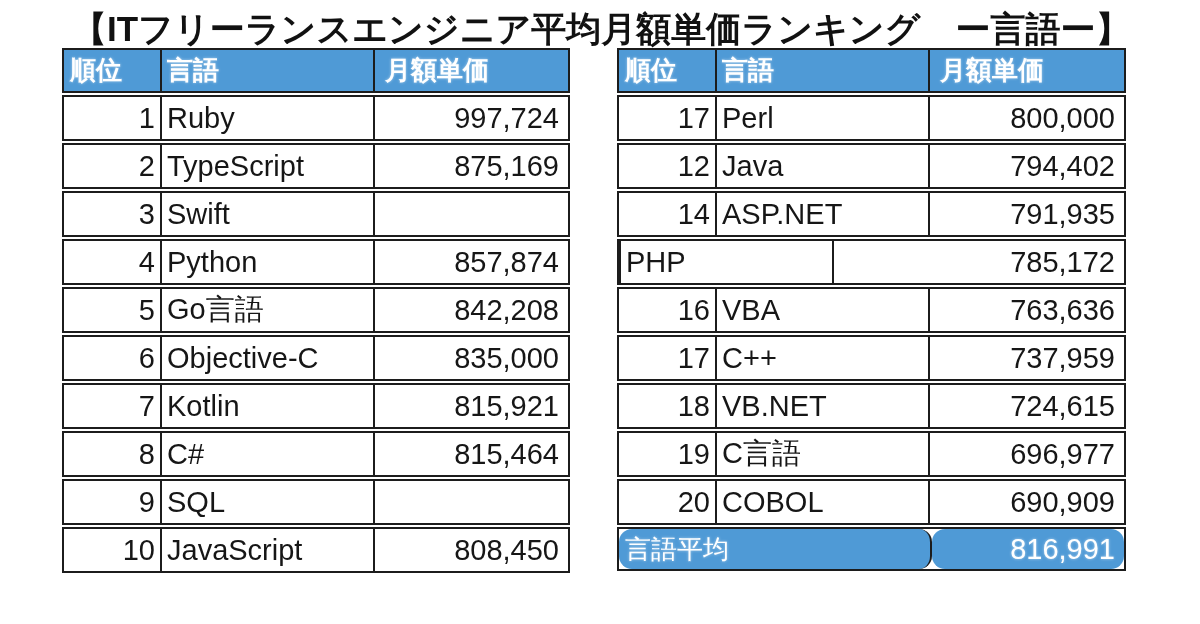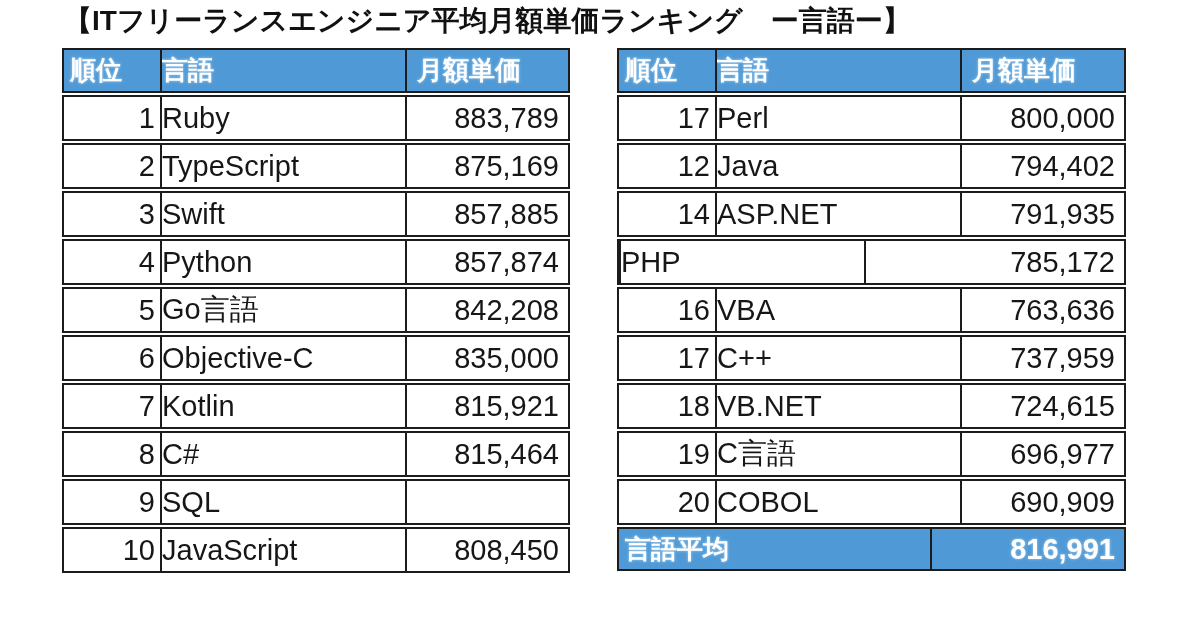--- a/index.html
+++ b/index.html
@@ -7,80 +7,80 @@
     --border:#1c1c1c;
     --header-text:#ffffff;
     --cell-text:#161616;
   }
   html,body{margin:0;padding:0;}
   body{
     width:1200px;height:624px;background:#ffffff;overflow:hidden;position:relative;
     font-family:"Liberation Sans","DejaVu Sans",sans-serif;
   }
   .title{
-    position:absolute;left:64px;top:2px;margin:0;
-    font-size:28px;font-weight:700;color:#111111;line-height:38px;white-space:nowrap;
+    position:absolute;left:64px;top:2px;margin:8px;
+    font-size:35px;font-weight:700;color:#111111;line-height:38px;white-space:nowrap;
   }
   .tbl{position:absolute;top:48px;}
   .tbl-left{left:62px;width:508px;}
   .tbl-right{left:617px;width:509px;}
   .row{
     display:flex;box-sizing:border-box;height:46px;background:#ffffff;
     border:2px solid var(--border);
   }
   .row.head{height:45px;}
   .rows .row{margin-top:2px;}
   .row.foot{margin-top:2px;height:44px;}
   .cell{
     box-sizing:border-box;display:flex;align-items:center;overflow:hidden;
     font-size:29px;color:var(--cell-text);white-space:nowrap;
   }
   .cell.rank{width:96px;justify-content:flex-end;padding-right:5px;}
-  .cell.lang{width:247px;border-left:2px solid var(--border);border-right:2px solid var(--border);}
+  .cell.lang{width:215px;border-left:2px solid var(--border);border-right:2px solid var(--border);padding-left:5px;}
   .cell.price{flex:1;justify-content:flex-end;padding-right:9px;}
   .head .cell{
     background:var(--header-bg);color:var(--header-text);font-weight:700;font-size:26px;
     justify-content:flex-start;text-shadow:0 0 3px rgba(255,255,255,.55);
   }
   .head .cell.rank{padding-left:6px;padding-right:16px;}
   .head .cell.price{justify-content:flex-start;padding-left:10px;text-align:right;}
   .foot .cell{
-    background:var(--header-bg);color:var(--header-text);font-weight:700;
+    background:var(--header-bg);color:var(--header-text);font-weight:400;
     text-shadow:0 0 3px rgba(255,255,255,.55);
+    border-radius:13px;
   }
   .foot .footlabel{width:313px;border-right:2px solid var(--border);padding-left:6px;font-size:26px;}
   .foot .cell.price{font-size:29px;}
 </style>
 </head>
 <body>
 
 <div>
   <h1 class="title">【ITフリーランスエンジニア平均月額単価ランキング　ー言語ー】</h1>
 
   <div class="tbl tbl-left">
     <div class="row head">
       <div class="cell rank">順位</div>
       <div class="cell lang">言語</div>
       <div class="cell price">月額単価</div>
     </div>
     <div class="rows">
         <div class="row">
           <div class="cell rank">1</div>
           <div class="cell lang">Ruby</div>
-          <div class="cell price">883,789</div>
+          <div class="cell price">997,724</div>
         </div>
         <div class="row">
           <div class="cell rank">2</div>
           <div class="cell lang">TypeScript</div>
           <div class="cell price">875,169</div>
         </div>
         <div class="row">
           <div class="cell rank">3</div>
           <div class="cell lang">Swift</div>
-          <div class="cell price">857,885</div>
         </div>
         <div class="row">
           <div class="cell rank">4</div>
           <div class="cell lang">Python</div>
           <div class="cell price">857,874</div>
         </div>
         <div class="row">
           <div class="cell rank">5</div>
           <div class="cell lang">Go言語</div>
           <div class="cell price">842,208</div>

